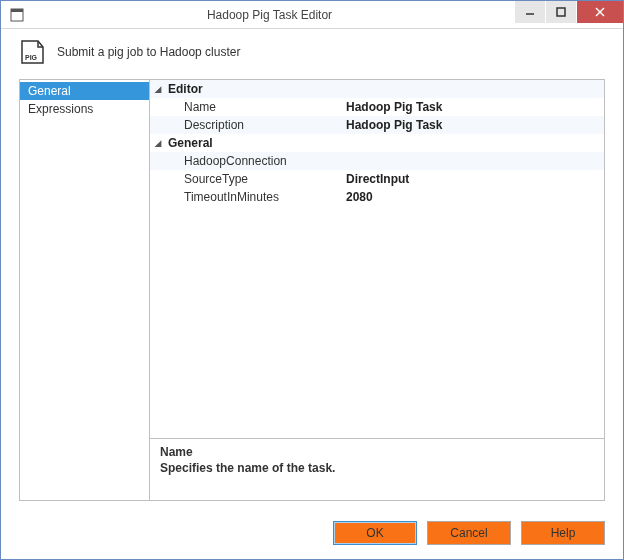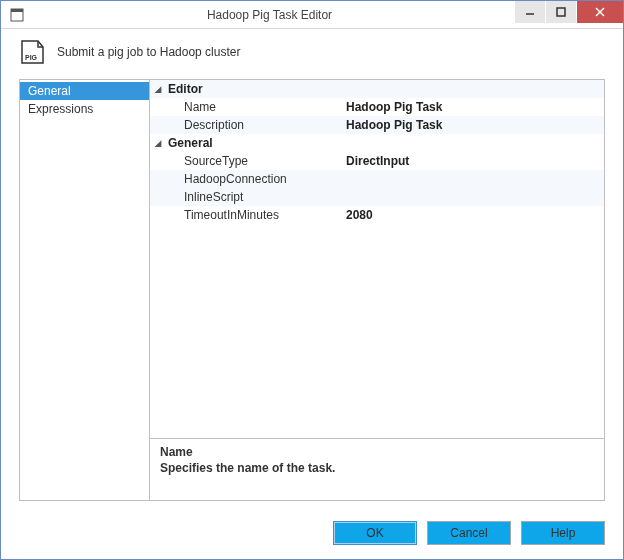--- a/index.html
+++ b/index.html
@@ -157,21 +157,21 @@
   }
   .footer {
     display: flex;
     justify-content: flex-end;
     gap: 10px;
     padding: 10px 18px 14px 18px;
   }
   .btn {
     width: 84px;
     height: 24px;
-    background: #0ea5e9;
+    background: #f97316;
     border: 1px solid #a9a9a9;
     font-size: 12px;
     font-family: inherit;
     color: #333;
     cursor: pointer;
   }
   .btn.primary {
     border: 1px solid #3b8ed0;
     box-shadow: inset 0 0 0 1px #a9d2f1;
   }
@@ -243,34 +243,29 @@
           <span class="expander"></span>
           <span class="prop-label child">Description</span>
           <span class="prop-value bold">Hadoop Pig Task</span>
         </div>
 
         <div class="grid-row even">
           <span class="expander">◢</span>
           <span class="prop-label category">General</span>
           <span class="prop-value"></span>
         </div>
+        <div class="grid-row odd">
+          <span class="expander"></span>
+          <span class="prop-label child">HadoopConnection</span>
+          <span class="prop-value"></span>
+        </div>
         <div class="grid-row even">
           <span class="expander"></span>
           <span class="prop-label child">SourceType</span>
           <span class="prop-value bold">DirectInput</span>
-        </div>
-        <div class="grid-row odd">
-          <span class="expander"></span>
-          <span class="prop-label child">HadoopConnection</span>
-          <span class="prop-value"></span>
-        </div>
-        <div class="grid-row odd">
-          <span class="expander"></span>
-          <span class="prop-label child">InlineScript</span>
-          <span class="prop-value"></span>
         </div>
         <div class="grid-row even">
           <span class="expander"></span>
           <span class="prop-label child">TimeoutInMinutes</span>
           <span class="prop-value bold">2080</span>
         </div>
 
       </div>
 
       <div class="desc-panel">

